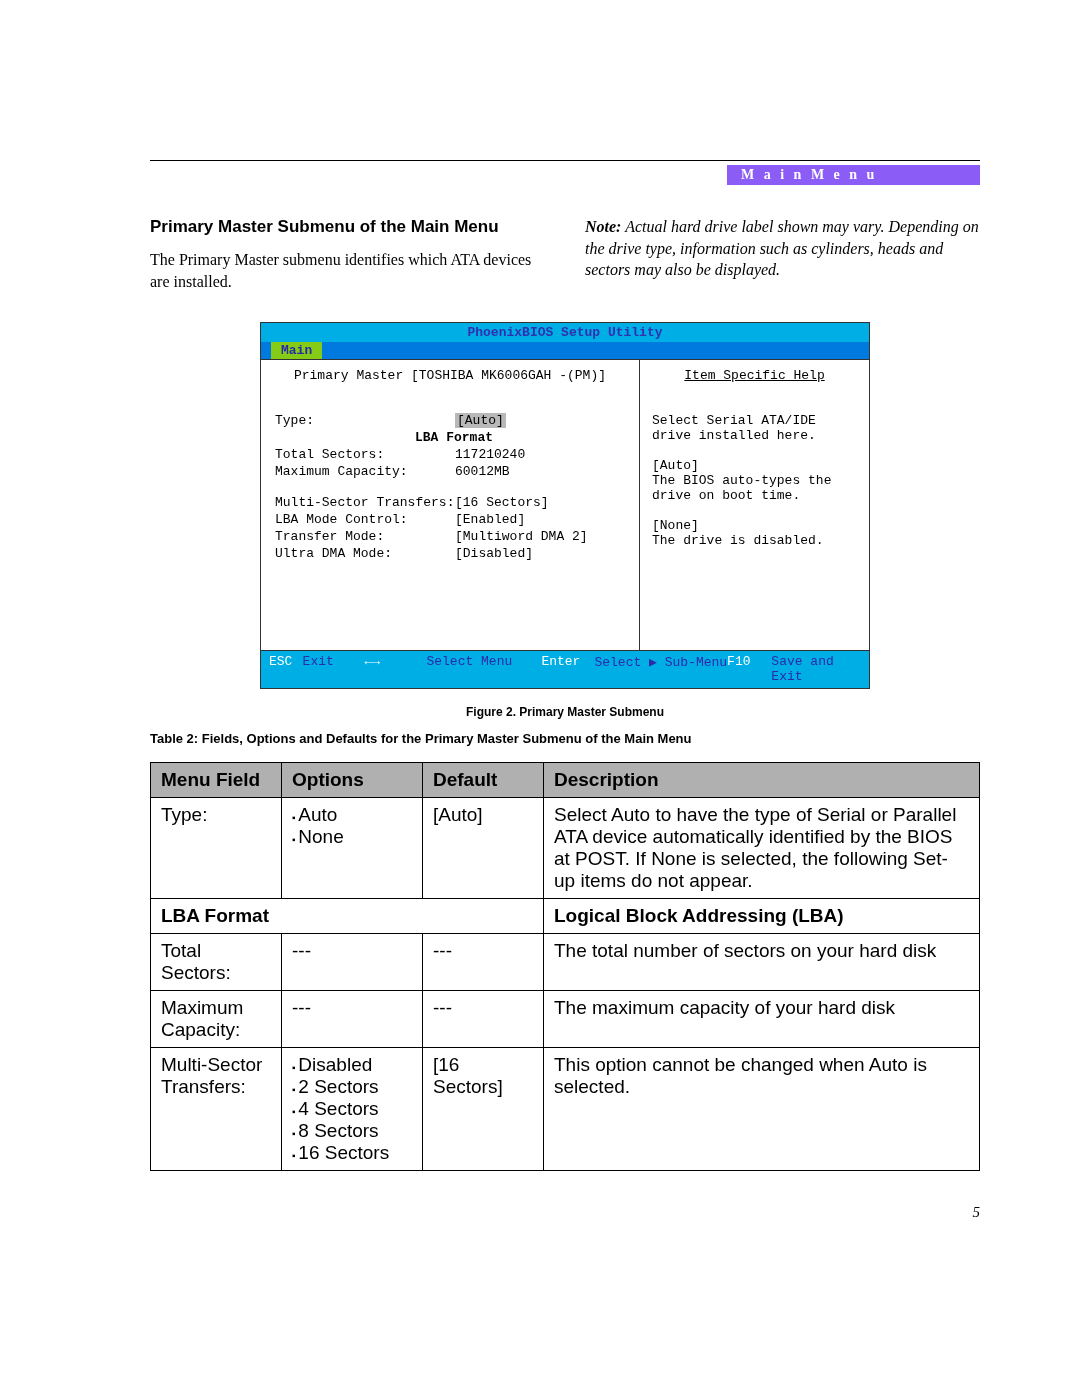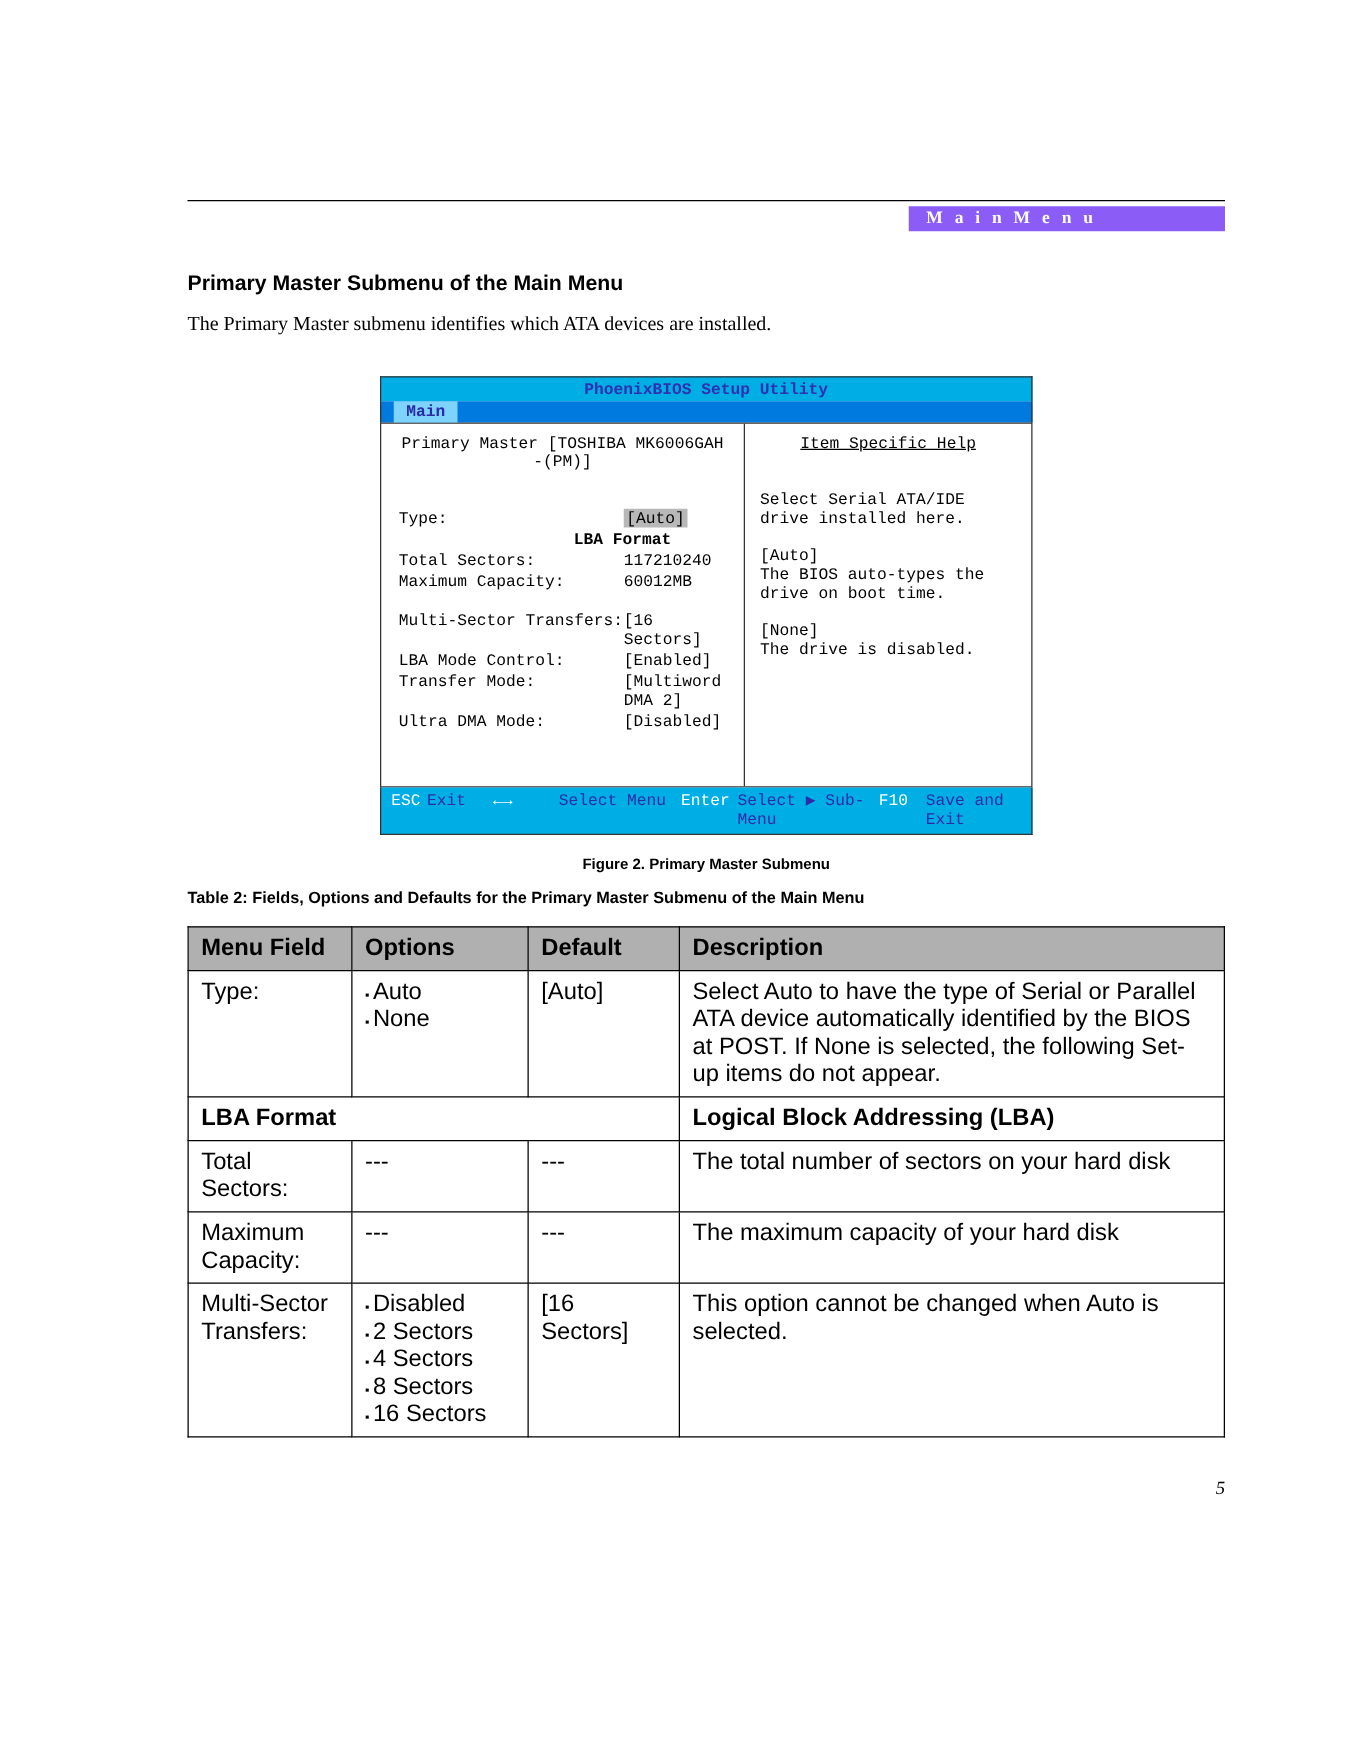--- a/index.html
+++ b/index.html
@@ -41,21 +41,21 @@
     font-family: Arial, Helvetica, sans-serif;
     font-weight: bold;
     font-size: 17px;
     margin: 0 0 10px 0;
   }
   .note { font-style: italic; }
   .note b { font-weight: bold; font-style: italic; }
 
   .bios-wrap {
     margin: 30px auto 4px auto;
-    width: 522px;
+    width: 610px;
     border-radius: 29px;
   }
   .bios {
     font-family: "Courier New", monospace;
     font-size: 13px;
     color: #000;
   }
   .bios-title {
     background: #00aee6; 
     color: #3030b0;
@@ -67,21 +67,21 @@
   }
   .bios-tabs {
     background: #007adf;
     border: 1px solid #333;
     border-top: none;
     border-bottom: none;
     padding: 0;
   }
   .tab {
     display: inline-block;
-    background: #7dd3fc;
+    background: #84cc16;
     color: #2a2aa9;
     font-weight: bold;
     padding: 1px 10px;
     margin-left: 10px;
   }
   .bios-body {
     border: 1px solid #333;
     display: flex;
     height: 290px;
   }
@@ -168,20 +168,23 @@
 <body>
 
 <div class="page">
   <div class="top-rule"></div>
   <div class="header-bar">M a i n   M e n u</div>
 
   <div class="two-col">
     <div class="col">
       <h2 class="section">Primary Master Submenu of the Main Menu</h2>
       <div>The Primary Master submenu identifies which ATA devices are installed.</div>
+    </div>
+    <div class="col note">
+      <b>Note:</b><span> Actual hard drive label shown may vary. Depending on the drive type, information such as cylinders, heads and sectors may also be displayed.</span>
     </div>
   </div>
 
   <div class="bios-wrap">
     <div class="bios">
       <div class="bios-title">PhoenixBIOS Setup Utility</div>
       <div class="bios-tabs">
         <span class="tab">Main</span>
       </div>
       <div class="bios-body">

